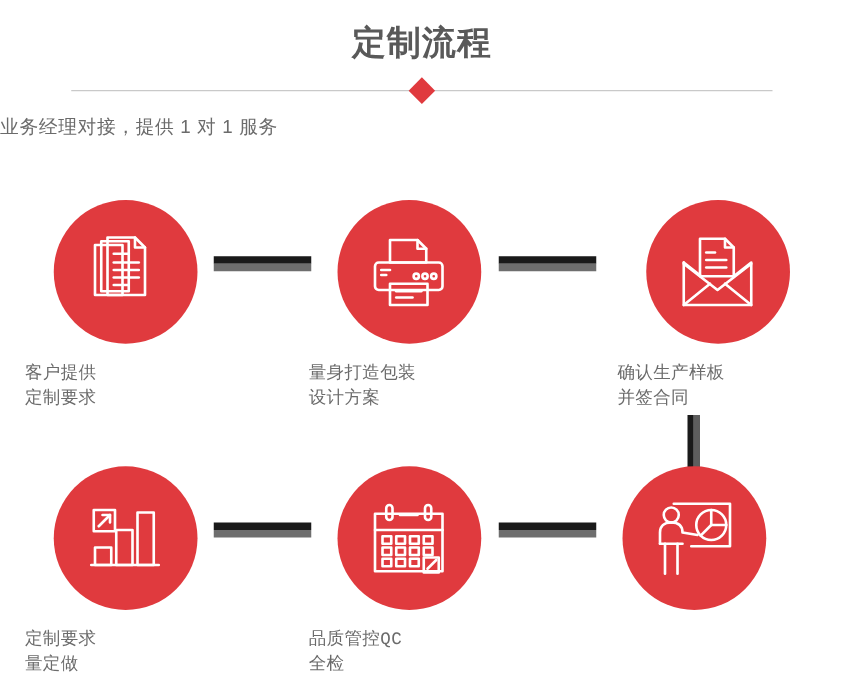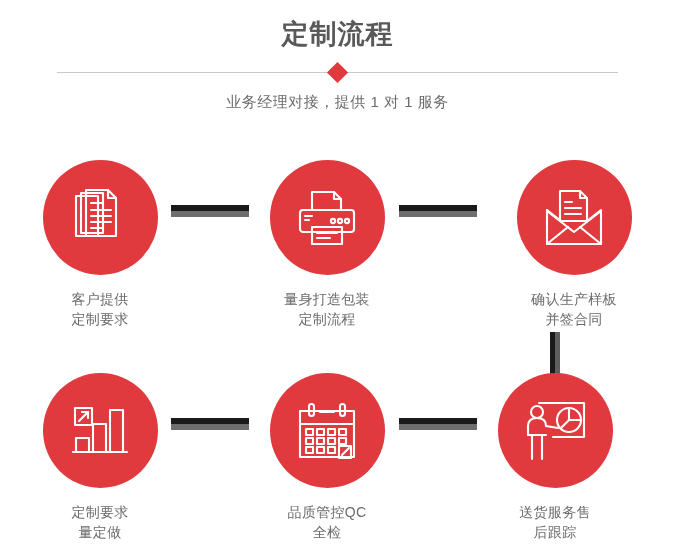--- a/index.html
+++ b/index.html
@@ -60,39 +60,39 @@
     margin-left: -7.5px;
     margin-top: -7.5px;
     background: #e03a3e;
     transform: rotate(45deg);
   }
   .page-subtitle {
     position: absolute;
     left: 0;
     top: 90px;
     width: 675px;
-    text-align: center;
+    text-align: left;
     font-size: 15px;
     color: #6b6b6b;
     line-height: 24px;
     letter-spacing: 0.5px;
   }
 
   
   .flow {
     position: absolute;
     left: 0;
     top: 0;
     width: 675px;
     height: 550px;
   }
   .node {
     position: absolute;
     width: 160px;
-    text-align: center;
+    font-family: Liberation Mono, monospace;
   }
   .circle {
     position: relative;
     width: 115px;
     height: 115px;
     margin: 0 auto;
     border-radius: 50%;
     background: #e03a3e;
   }
   .circle svg {
@@ -208,21 +208,21 @@
           <circle cx="38" cy="33" r="2.1"></circle>
           <circle cx="45" cy="33" r="2.1"></circle>
           <circle cx="52" cy="33" r="2.1"></circle>
           <path d="M17 39 h30 v17 h-30 z"></path>
           <path d="M22 45 h20"></path>
           <path d="M22 50 h13"></path>
         </g>
       </svg>
     </div>
     <div class="node-label">量身打造包装
-定制流程</div>
+设计方案</div>
   </div>
 
   <div class="conn-h" style="left:399px; top:205px;">
     <div class="bar-top"></div>
     <div class="bar-bot"></div>
   </div>
 
   <div class="node" style="left:494px; top:160px;">
     <div class="circle">
       <svg width="64" height="60" viewBox="0 0 64 60">
@@ -316,17 +316,15 @@
           <path d="M46 20 l-8.5 8.5"></path>
           <circle cx="14" cy="12" r="6"></circle>
           <path d="M14 18 c-6 0 -9 3 -9 8 v9"></path>
           <path d="M14 18 c6 0 9 3 9 8 l12 2"></path>
           <path d="M5 35 h18"></path>
           <path d="M9 35 v24"></path>
           <path d="M19 35 v24"></path>
         </g>
       </svg>
     </div>
-    <div class="node-label">送货服务售
-后跟踪</div>
   </div>
 
 </div>
 
 </body></html>

